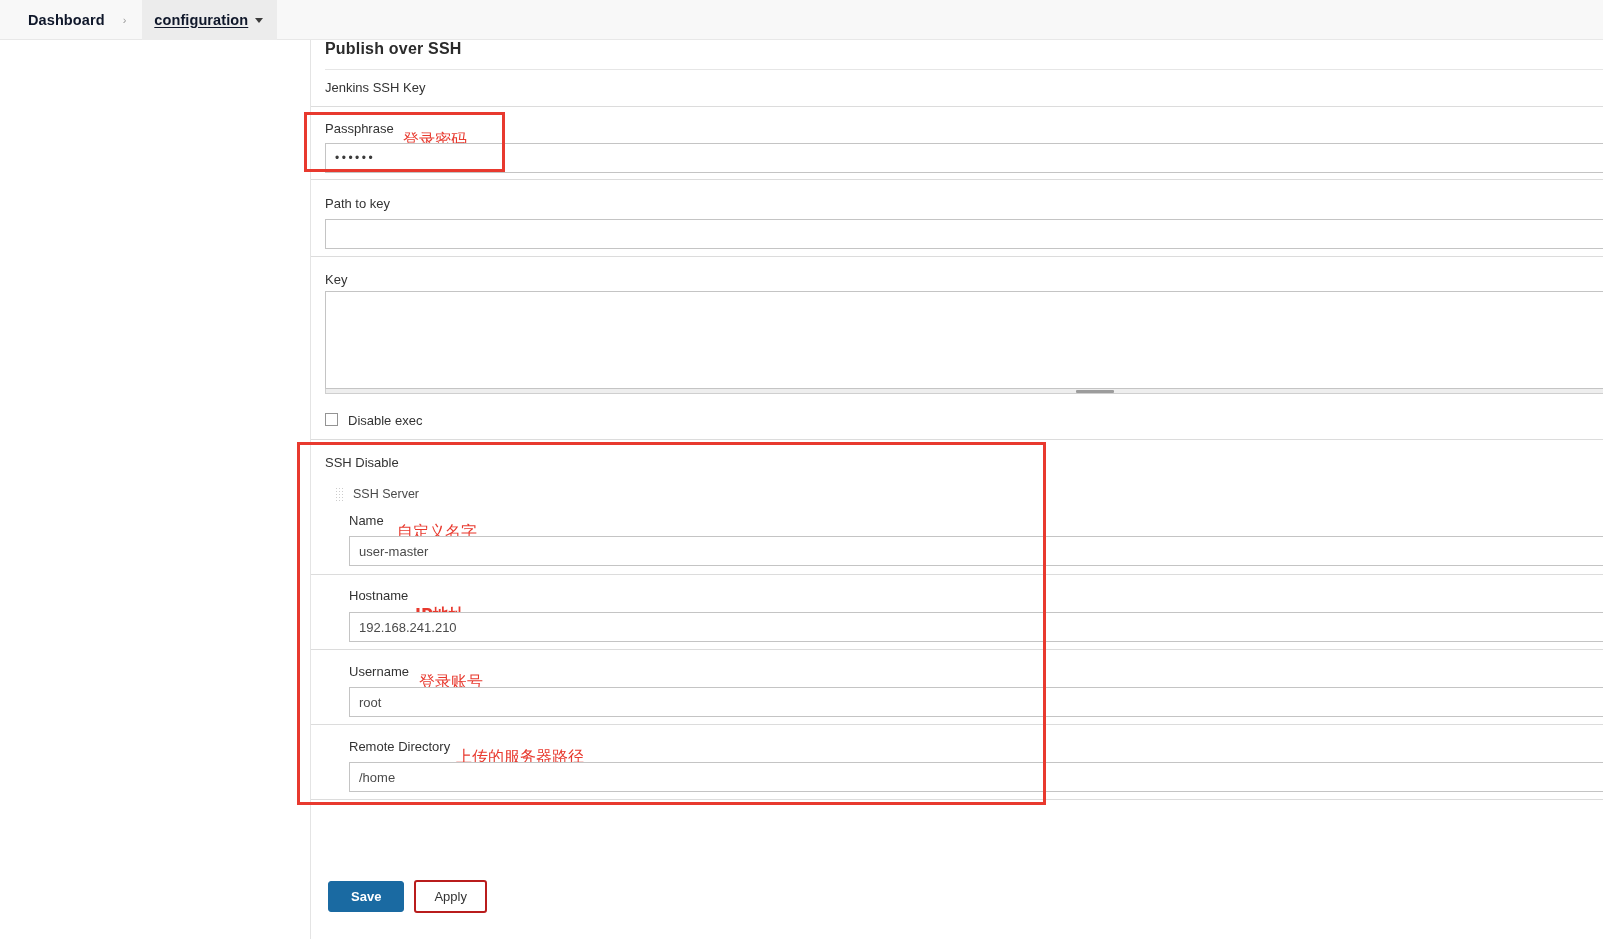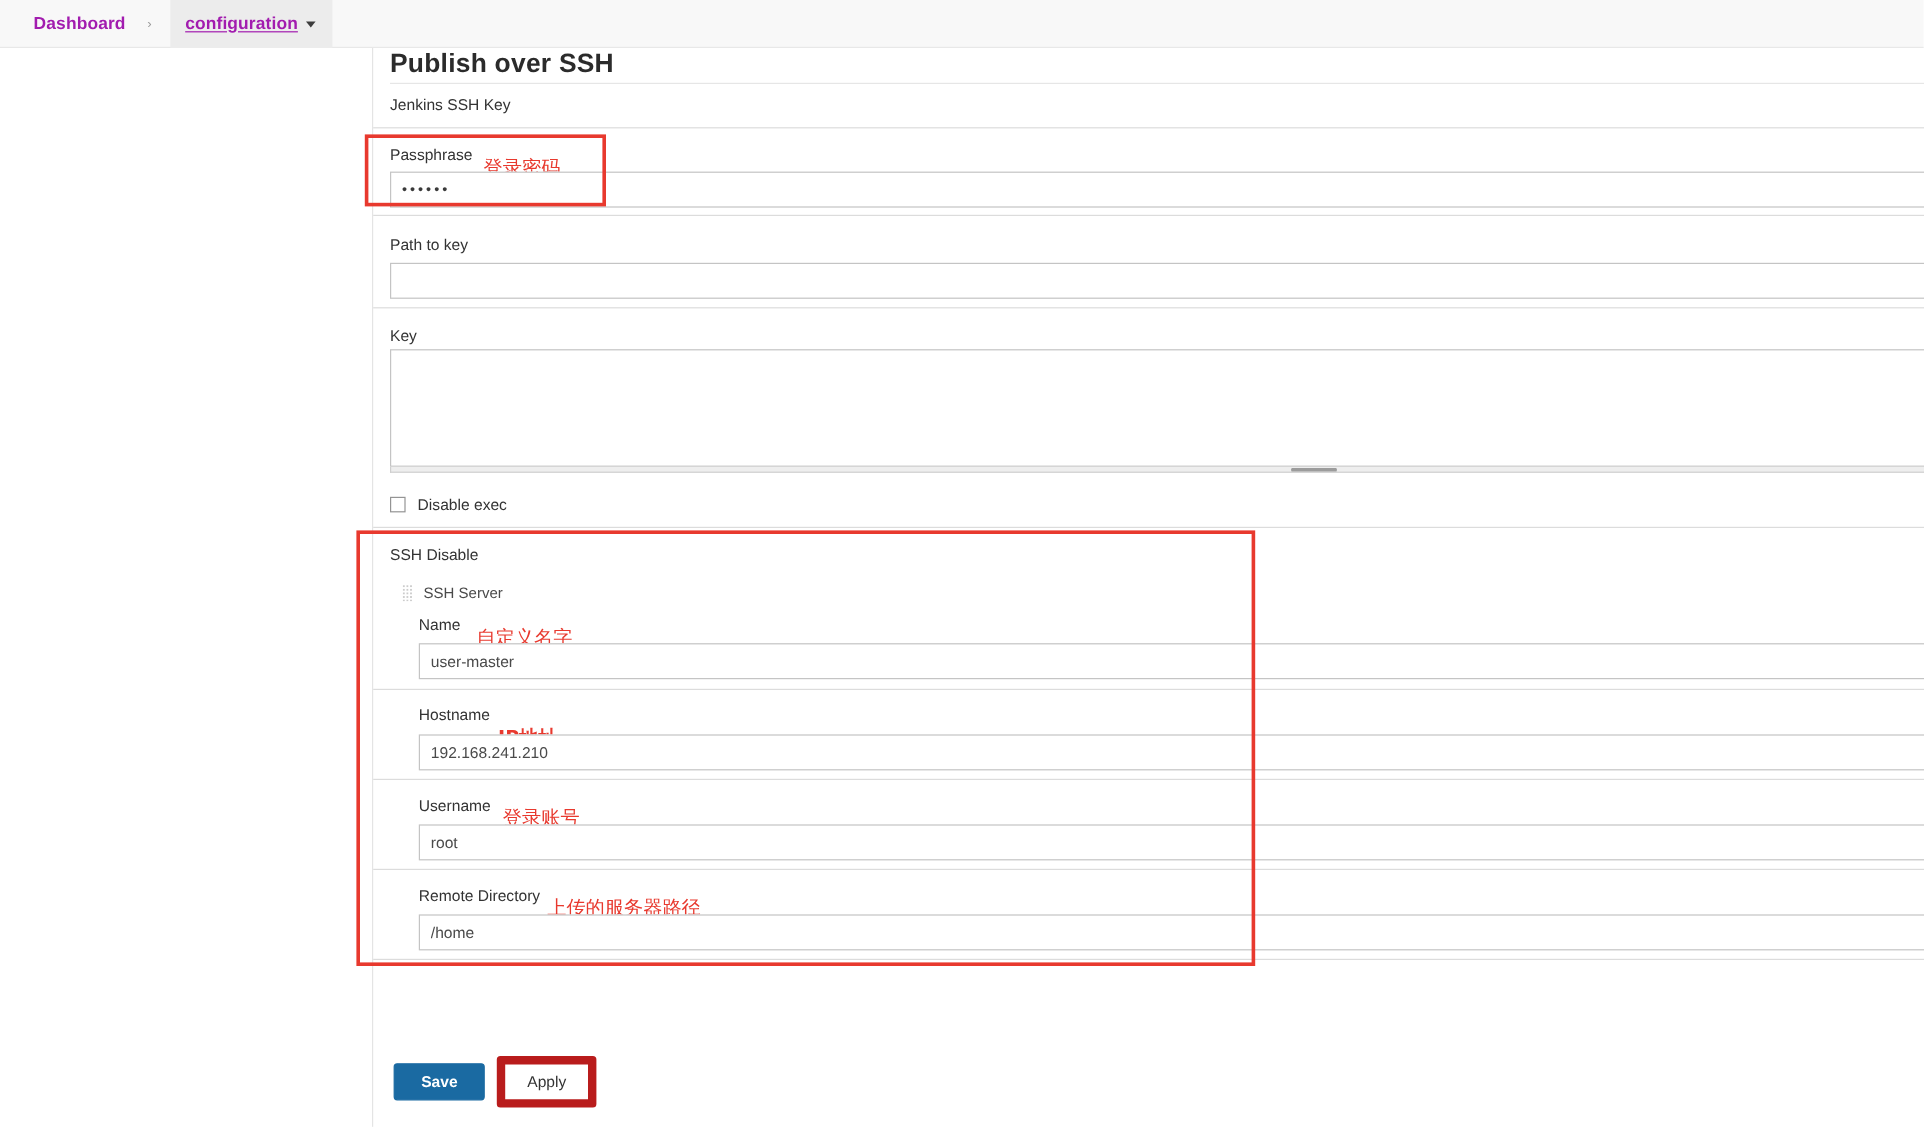--- a/index.html
+++ b/index.html
@@ -21,21 +21,21 @@
     height: 40px;
     background: #f8f8f8;
     border-bottom: 1px solid #e8e8e8;
     display: flex;
     align-items: center;
     padding-left: 24px;
   }
   .crumb {
     font-size: 14.5px;
     font-weight: bold;
-    color: #a21caf;
+    color: #0f172a;
     letter-spacing: .1px;
     white-space: nowrap;
   }
   #crumb-dashboard { padding: 0 4px; }
   .crumb-sep {
     color: #9a9a9a;
     font-size: 11px;
     margin: 0 16px 0 14px;
     user-select: none;
   }
@@ -69,21 +69,21 @@
     width: 1293px;
     height: 899px;
     background: #ffffff;
     border-left: 1px solid #e4e4e4;
   }
 
   #page-title {
     position: absolute;
     left: 14px;
     top: 0px;
-    font-size: 22px;
+    font-size: 16px;
     font-weight: bold;
     color: #2b2b2b;
     letter-spacing: .2px;
   }
   #title-rule {
     position: absolute;
     left: 14px;
     top: 29px;
     width: 1279px;
     height: 1px;
@@ -178,21 +178,20 @@
     background: #9c9c9c;
     border-radius: 1px;
   }
 
   
   #disable-exec-row {
     position: absolute;
     left: 14px;
     top: 373px;
     display: flex;
-    align-items: center;
   }
   .cb-box {
     width: 13px; height: 13px;
     border: 1px solid #949494;
     background: #fff;
     display: inline-block;
   }
   #disable-exec-label {
     font-size: 13px;
     color: #333333;
@@ -265,21 +264,21 @@
     border-radius: 3px;
     font-size: 13px;
     font-weight: bold;
     padding: 7px 22px;
     cursor: pointer;
     font-family: "Liberation Sans", "DejaVu Sans", sans-serif;
   }
   #apply-button {
     background: #ffffff;
     color: #333333;
-    border: 7px solid #b91c1c;
+    border: 2px solid #b91c1c;
     border-radius: 3px;
     font-size: 13px;
     padding: 7px 18px;
     cursor: pointer;
     font-family: "Liberation Sans", "DejaVu Sans", sans-serif;
   }
 </style>
 </head>
 <body>
 

